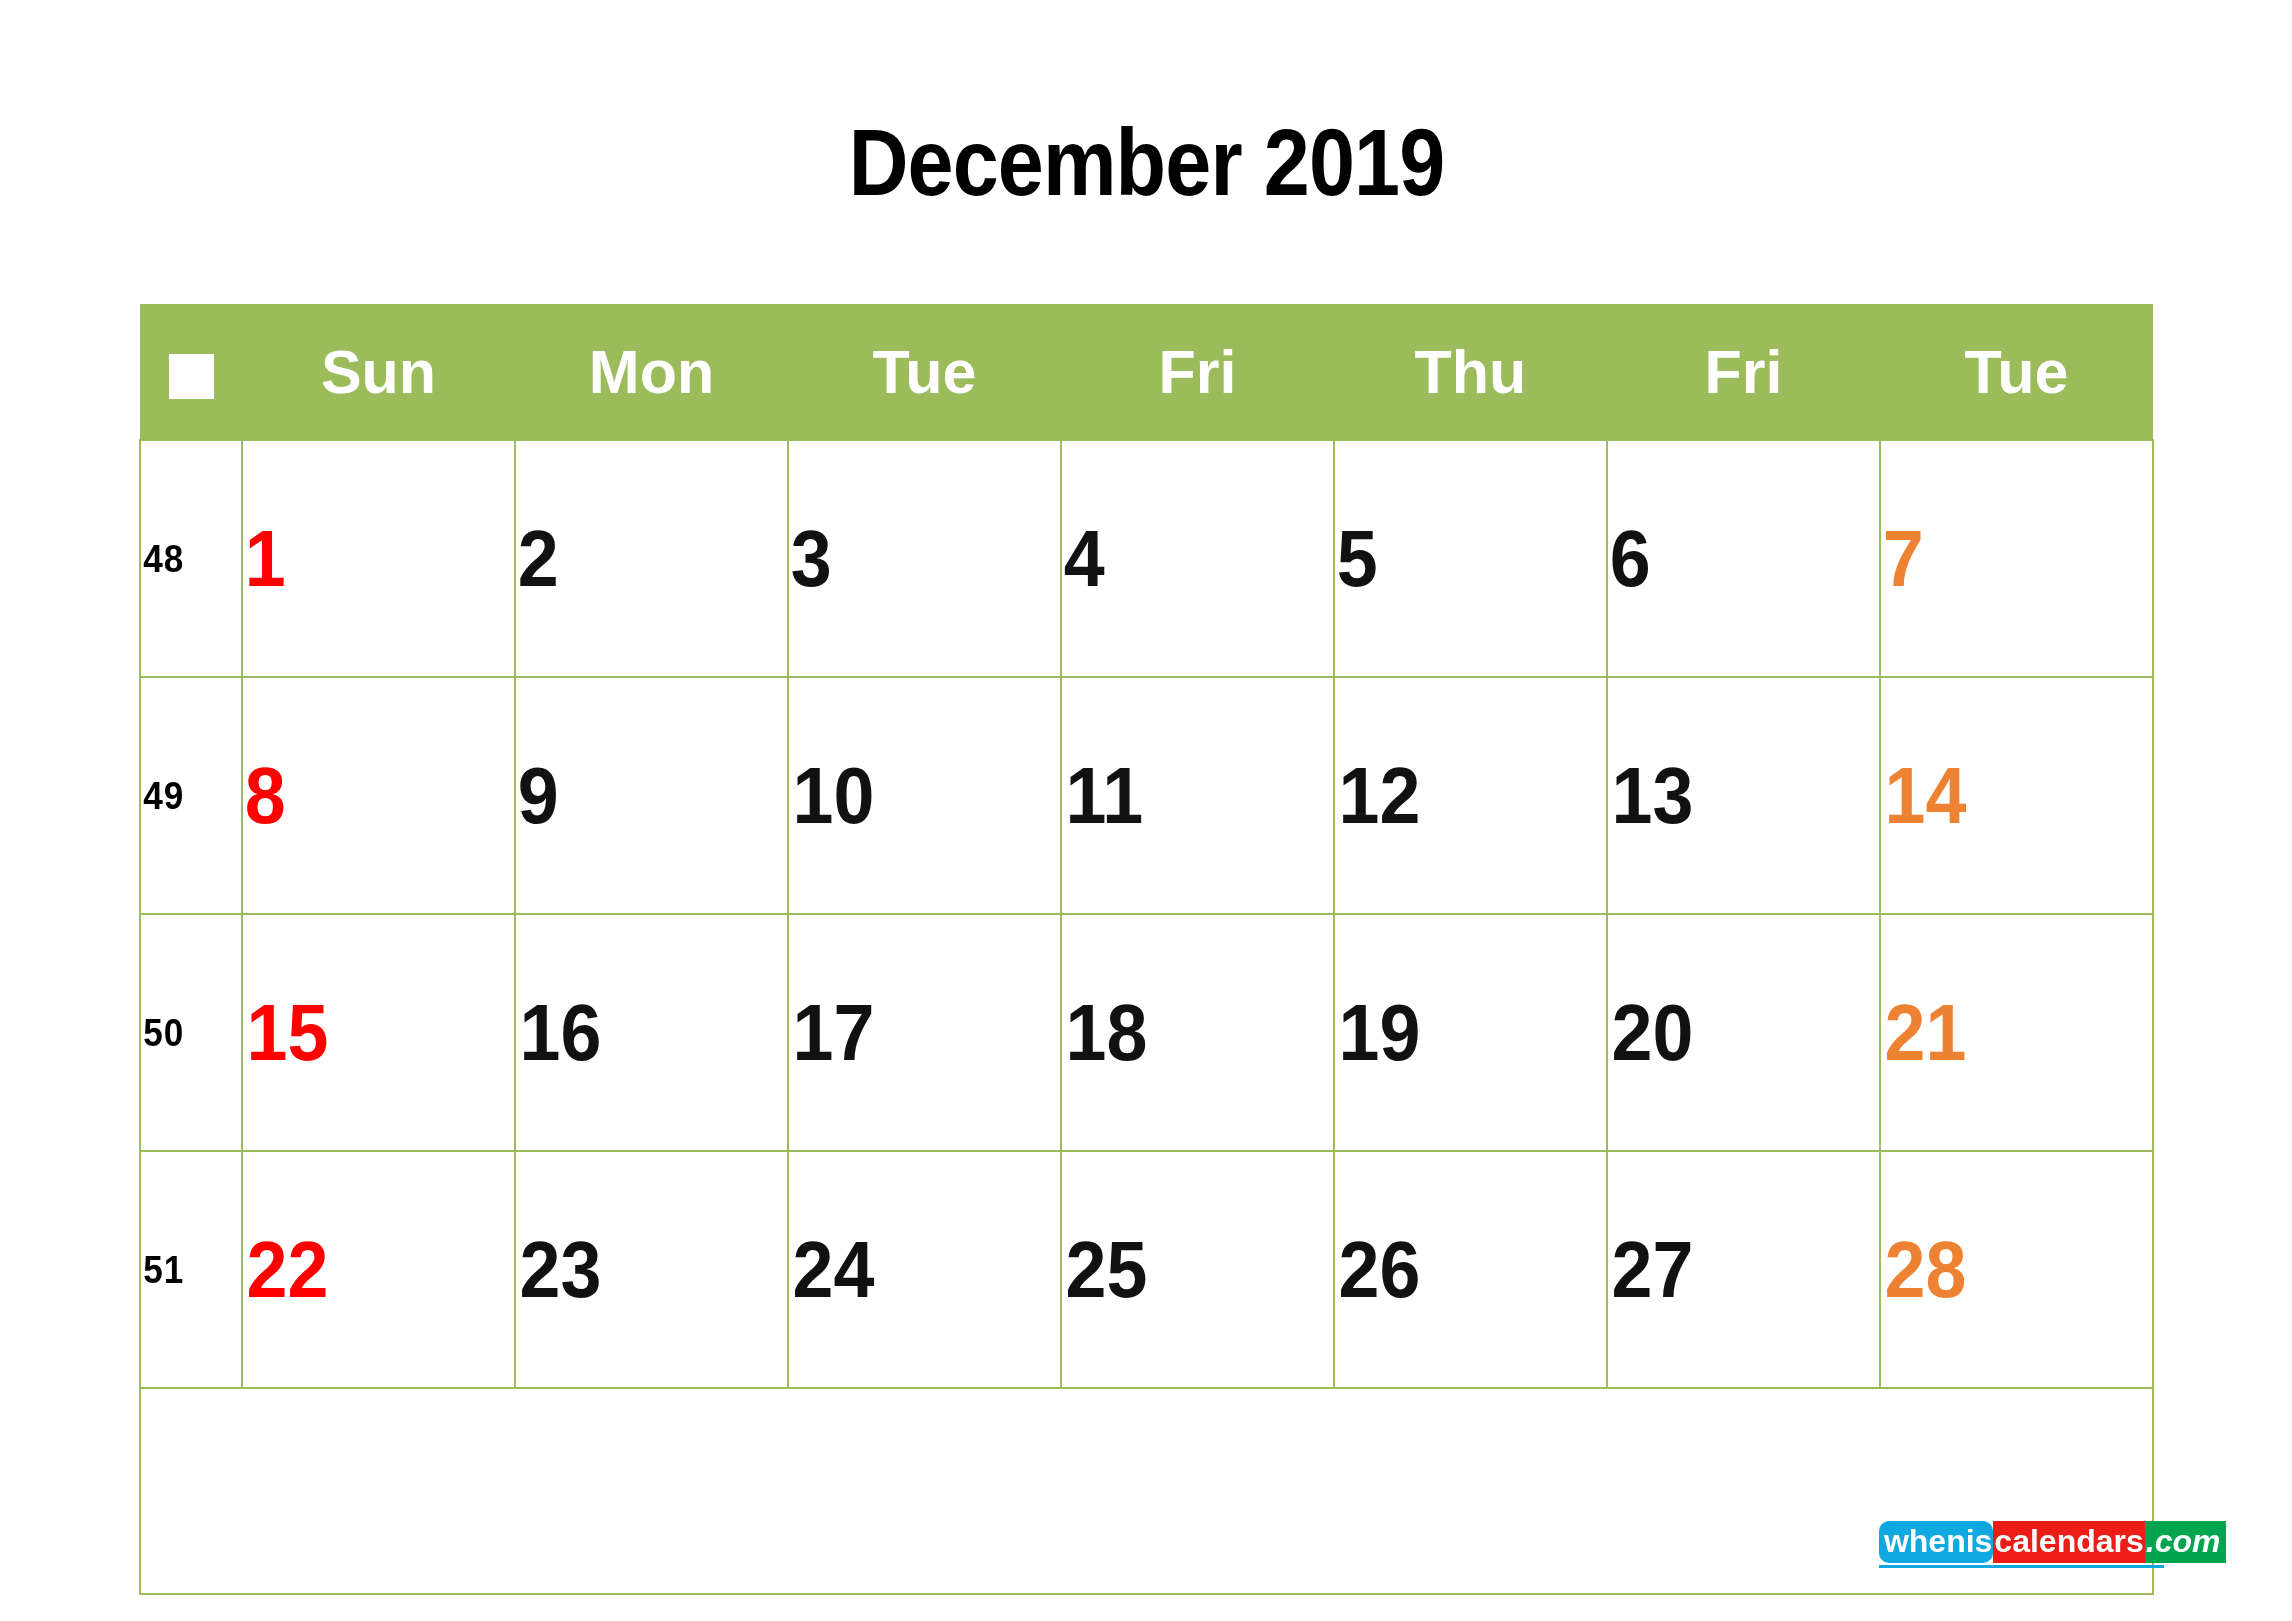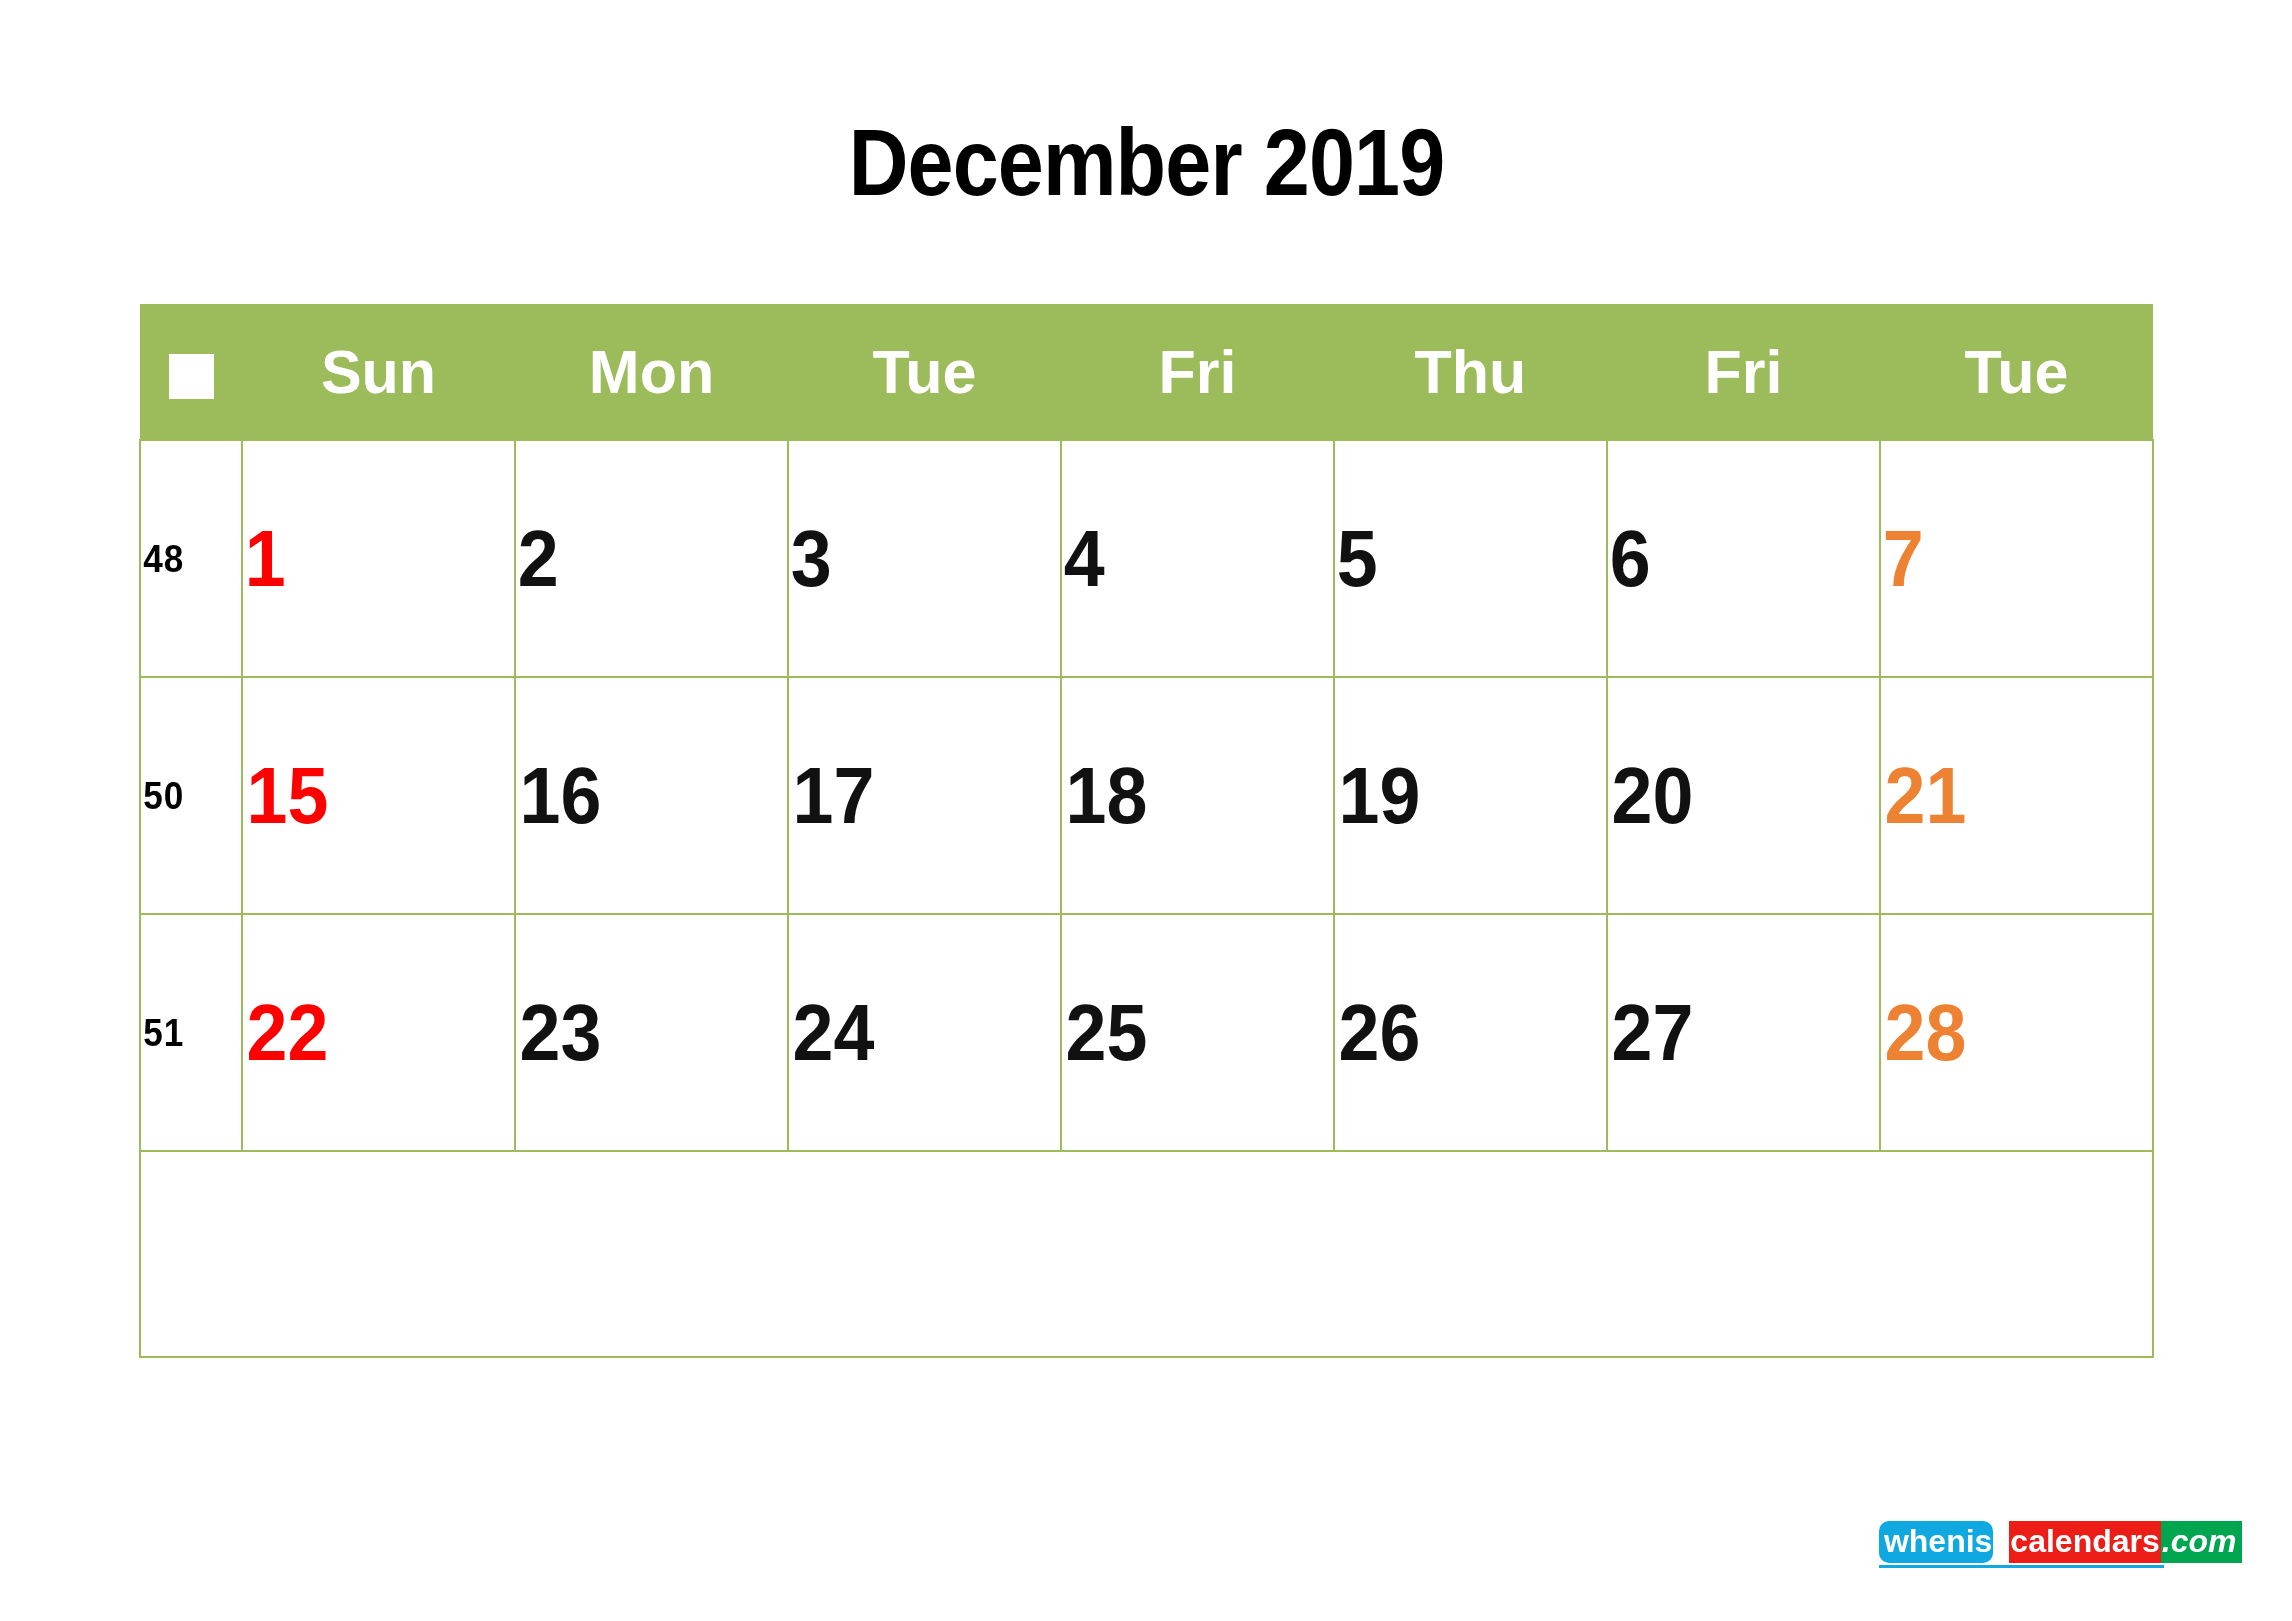--- a/index.html
+++ b/index.html
@@ -136,21 +136,21 @@
     line-height: 37px;
     white-space: nowrap;
     letter-spacing: 0px;
   }
   .logo span {
     display: inline-block;
     color: #ffffff;
     padding: 2px 1px 2.9px 1px;
   }
   .logo .lg-a { background: #0fa8e0; padding-left: 4.9px; border-radius: 10px; }
-  .logo .lg-b { background: #ec1c17; margin-left: 16px; }
+  .logo .lg-b { background: #ec1c17; }
   .logo .lg-c { background: #00a550; padding-right: 6px; font-style: italic; }
   .logo-underline {
     position: absolute;
     left: 1879px;
     top: 1565px;
     width: 285px;
     height: 2.9px;
     background: #0fa8e0;
   }
 </style>
@@ -191,20 +191,30 @@
           <td><span class="wknum">48</span></td>
           <td><span class="daynum d-sun">1</span></td>
           <td><span class="daynum d-weekday">2</span></td>
           <td><span class="daynum d-weekday">3</span></td>
           <td><span class="daynum d-weekday">4</span></td>
           <td><span class="daynum d-weekday">5</span></td>
           <td><span class="daynum d-weekday">6</span></td>
           <td><span class="daynum d-sat">7</span></td>
         </tr>
         <tr>
+          <td><span class="wknum">49</span></td>
+          <td><span class="daynum d-sun">8</span></td>
+          <td><span class="daynum d-weekday">9</span></td>
+          <td><span class="daynum d-weekday">10</span></td>
+          <td><span class="daynum d-weekday">11</span></td>
+          <td><span class="daynum d-weekday">12</span></td>
+          <td><span class="daynum d-weekday">13</span></td>
+          <td><span class="daynum d-sat">14</span></td>
+        </tr>
+        <tr>
           <td><span class="wknum">50</span></td>
           <td><span class="daynum d-sun">15</span></td>
           <td><span class="daynum d-weekday">16</span></td>
           <td><span class="daynum d-weekday">17</span></td>
           <td><span class="daynum d-weekday">18</span></td>
           <td><span class="daynum d-weekday">19</span></td>
           <td><span class="daynum d-weekday">20</span></td>
           <td><span class="daynum d-sat">21</span></td>
         </tr>
         <tr>

